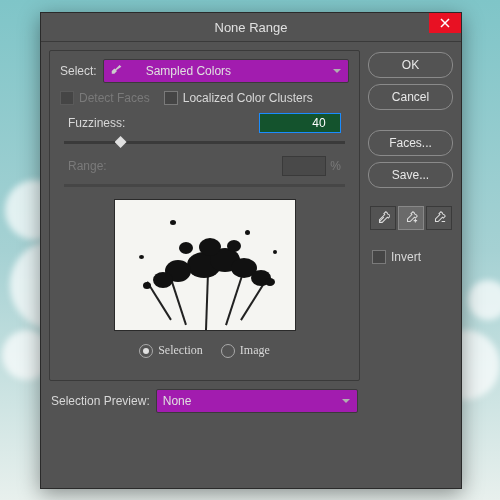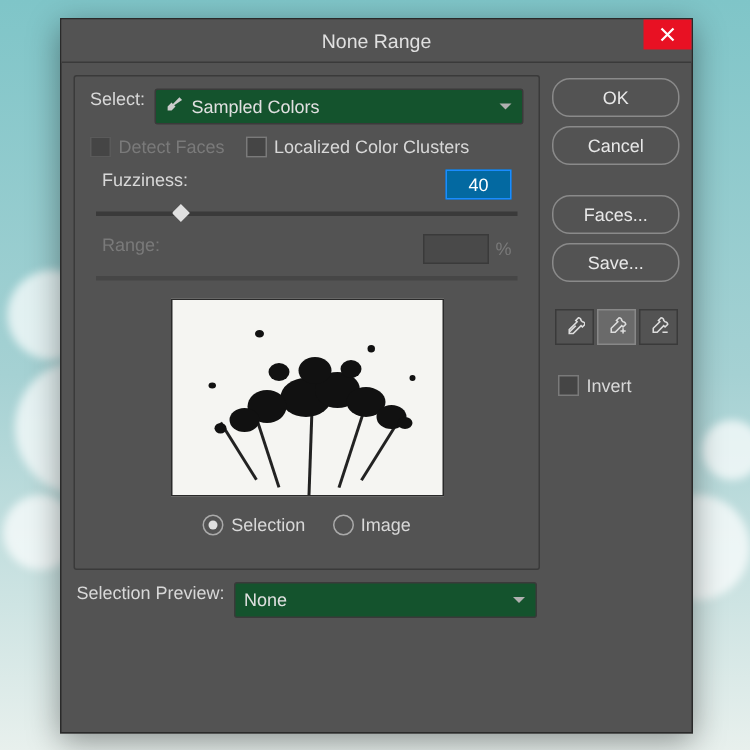--- a/index.html
+++ b/index.html
@@ -85,41 +85,42 @@
   cursor: pointer;
 }
 .group {
   border: 1px solid #3a3a3a;
   border-radius: 2px;
   padding: 8px 10px 14px 10px;
   margin-bottom: 8px;
 }
 .row {
   display: flex;
-  align-items: flex-start;
+  align-items: center;
   gap: 6px;
   margin-bottom: 8px;
 }
 .label {
   color: #d8d8d8;
   font-size: 12px;
 }
 .label-dim { color: #7a7a7a; }
 .dropdown {
   flex: 1;
   height: 22px;
-  background: #14532d;
+  background: #a21caf;
   border: 1px solid #3a3a3a;
   border-radius: 2px;
   color: #e0e0e0;
   display: flex;
   align-items: center;
   padding: 0 6px;
   position: relative;
   cursor: pointer;
+  gap: 18px;
 }
 .dropdown::after {
   content: "";
   position: absolute;
   right: 7px;
   top: 9px;
   border-left: 4px solid transparent;
   border-right: 4px solid transparent;
   border-top: 4px solid #b0b0b0;
 }
@@ -137,21 +138,21 @@
   height: 18px;
   background: #454545;
   border: 1px solid #1a8cff;
   color: #fff;
   text-align: center;
   font-size: 12px;
   display: flex;
   align-items: center;
   justify-content: center;
 }
-.num-input.selected { background: #0369a1; }
+.num-input.selected { background: #14532d; padding-left: 38px; }
 .num-input-dim {
   width: 42px;
   height: 18px;
   background: #494949;
   border: 1px solid #3a3a3a;
 }
 .slider-track {
   height: 3px;
   background: #3a3a3a;
   position: relative;
@@ -292,21 +293,21 @@
           <div class="blob" style="width:14px;height:12px;left:64px;top:42px;"></div>
           <div class="blob" style="width:14px;height:12px;left:112px;top:40px;"></div>
           <div class="blob" style="width:10px;height:8px;left:150px;top:78px;"></div>
           <div class="blob" style="width:8px;height:7px;left:28px;top:82px;"></div>
           <div class="blob" style="width:6px;height:5px;left:55px;top:20px;"></div>
           <div class="blob" style="width:5px;height:5px;left:130px;top:30px;"></div>
           <div class="blob" style="width:5px;height:4px;left:24px;top:55px;"></div>
           <div class="blob" style="width:4px;height:4px;left:158px;top:50px;"></div>
         </div>
 
-        <div class="row" style="justify-content:center;gap:18px;">
+        <div class="row" style="justify-content:center;gap:18px;font-family:Liberation Serif, serif;">
           <span style="display:flex;align-items:center;gap:5px;">
             <span class="radio on"></span>
             <span class="label">Selection</span>
           </span>
           <span style="display:flex;align-items:center;gap:5px;">
             <span class="radio"></span>
             <span class="label">Image</span>
           </span>
         </div>
       </div>

